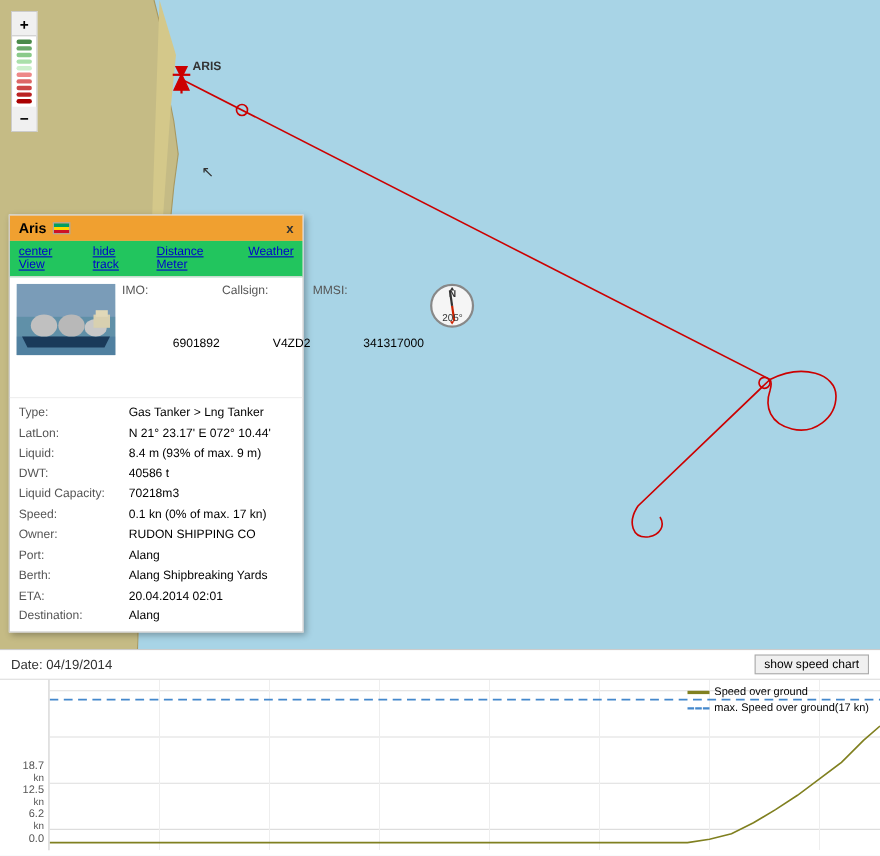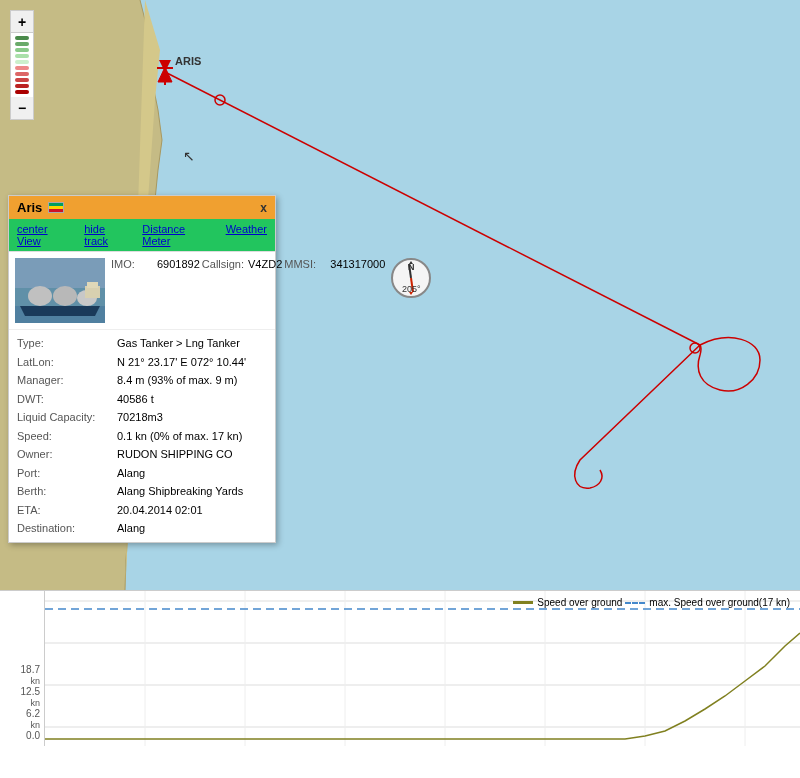--- a/index.html
+++ b/index.html
@@ -119,21 +119,21 @@
       background: linear-gradient(180deg, #8ab4cc 0%, #6a8fa8 40%, #4a7090 100%);
     }
     #ship-ident {
       display: flex;
       flex-direction: row;
       gap: 2px;
       font-size: 11px;
     }
     .ident-row { display: flex; gap: 4px; }
     .ident-label { color: #555; min-width: 42px; }
-    .ident-value { color: #000; }
+    .ident-value { color: #000; margin-top: 48px; }
     #compass {
       width: 40px;
       height: 40px;
       border-radius: 50%;
       border: 2px solid #888;
       background: #f5f5f5;
       position: relative;
       margin-left: auto;
       flex-shrink: 0;
       display: flex;
@@ -150,20 +150,21 @@
     .compass-degree {
       position: absolute;
       bottom: 2px;
       font-size: 9px;
       color: #333;
     }
 
     #panel-details {
       padding: 4px 8px;
       border-top: 1px solid #eee;
+      margin-top: 32px;
     }
     .detail-row {
       display: flex;
       padding: 1px 0;
       font-size: 11px;
       line-height: 1.5;
     }
     .detail-label {
       min-width: 100px;
       color: #555;
@@ -231,21 +232,21 @@
     #chart-svg {
       width: 100%;
       height: 100%;
     }
     #chart-legend {
       position: absolute;
       top: 6px;
       right: 10px;
       font-size: 10px;
       display: flex;
-      flex-direction: row;
+      flex-direction: column;
       gap: 3px;
     }
     .legend-item {
       display: flex;
       align-items: center;
       gap: 4px;
     }
     .legend-color {
       width: 20px;
       height: 3px;
@@ -385,21 +386,21 @@
     <div id="panel-details">
     <div class="detail-row">
           <span class="detail-label">Type:</span>
           <span class="detail-value">Gas Tanker &gt; Lng Tanker</span>
         </div>
         <div class="detail-row">
           <span class="detail-label">LatLon:</span>
           <span class="detail-value">N 21° 23.17' E 072° 10.44'</span>
         </div>
         <div class="detail-row">
-          <span class="detail-label">Manager:</span>
+          <span class="detail-label">Liquid:</span>
           <span class="detail-value">8.4 m (93% of max. 9 m)</span>
         </div>
         <div class="detail-row">
           <span class="detail-label">DWT:</span>
           <span class="detail-value">40586 t</span>
         </div>
         <div class="detail-row">
           <span class="detail-label">Liquid Capacity:</span>
           <span class="detail-value">70218m3</span>
         </div>
@@ -426,20 +427,27 @@
         <div class="detail-row">
           <span class="detail-label">Destination:</span>
           <span class="detail-value">Alang</span>
         </div>
       </div>
 
   </div>
 </div>
 
 <div id="chart-area">
+  <div id="chart-header">
+    <div id="date-display">
+      <span>Date:</span>
+      <span>04/19/2014</span>
+    </div>
+    <button id="show-speed-btn">show speed chart</button>
+  </div>
   <div id="chart-body">
     <div id="chart-y-axis">
       <div>
         <span>18.7</span><br><span style="font-size:9px;">kn</span>
       </div>
       <div>
         <span>12.5</span><br><span style="font-size:9px;">kn</span>
       </div>
       <div>
         <span>6.2</span><br><span style="font-size:9px;">kn</span>

